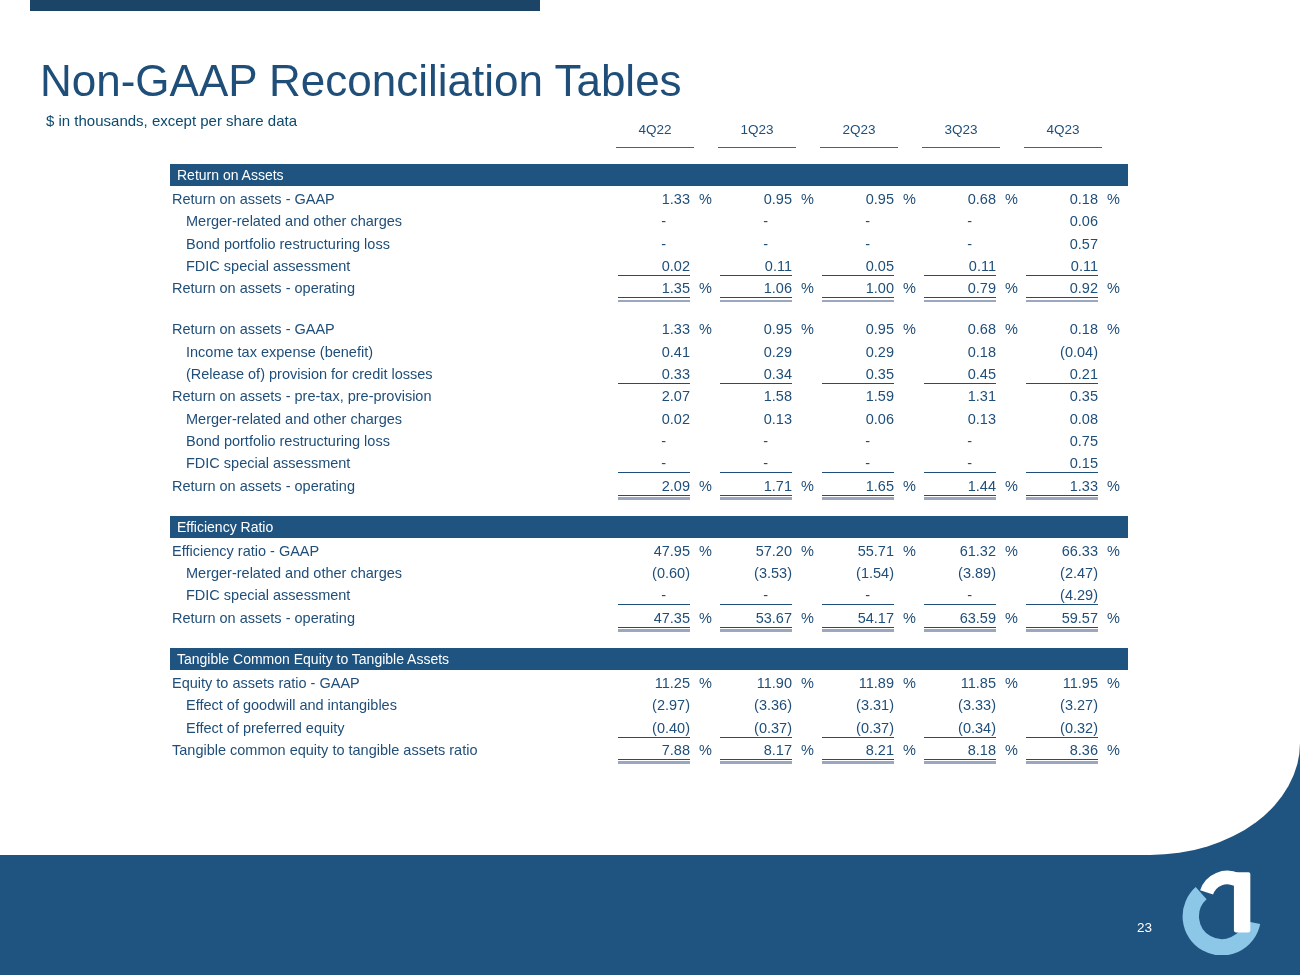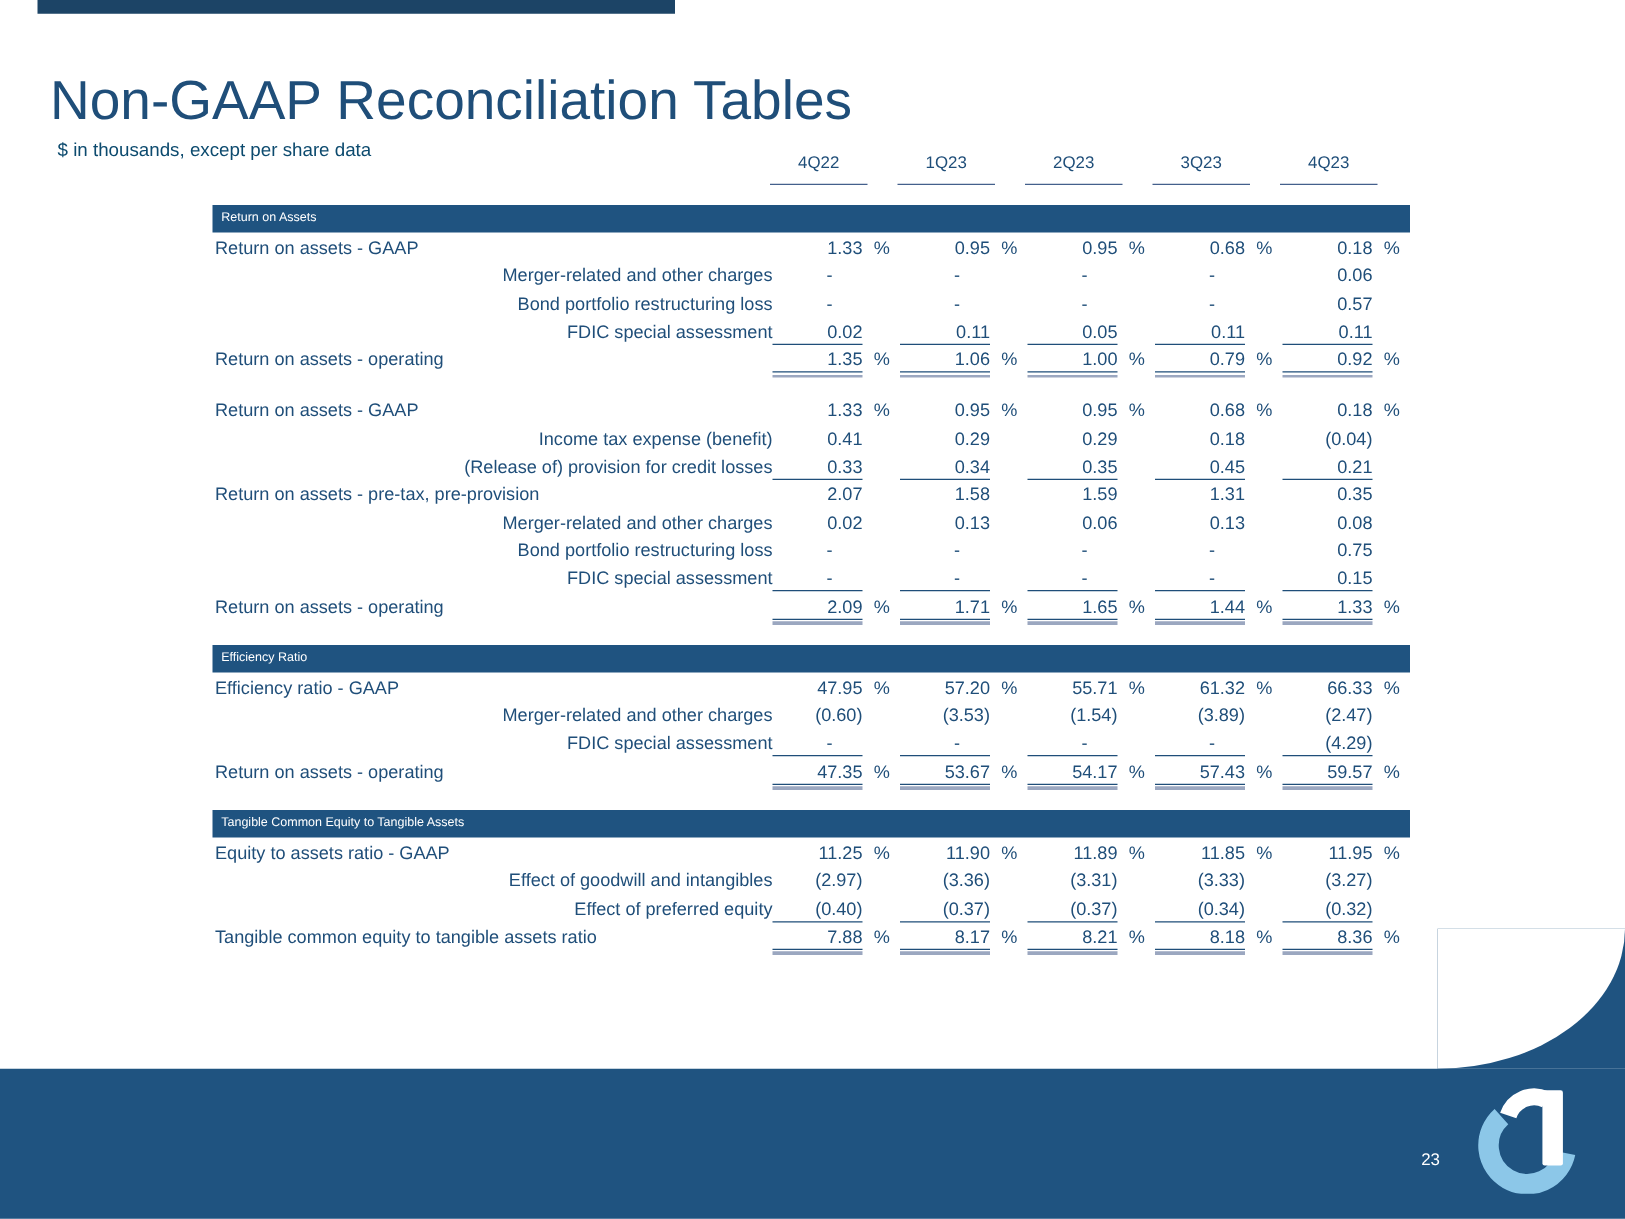--- a/index.html
+++ b/index.html
@@ -16,26 +16,26 @@
   .content{position:absolute;left:170px;top:122px;width:958px;}
   .qrow{display:flex;height:26px;}
   .qspacer{flex:1;}
   .qgroup{width:102px;display:flex;}
   .qcell{width:78px;text-align:center;font-size:13.5px;border-bottom:1.5px solid #44608c;padding-bottom:3px;margin-left:-2px;}
   .qpad{width:26px;}
 
   .tables{position:absolute;left:170px;top:164px;width:958px;}
   .table-section{margin-bottom:19px;}
   .section-bar{
-    background:#1F5380;color:#ffffff;font-size:10px;
+    background:#1F5380;color:#ffffff;font-size:14px;
     height:22px;line-height:22px;padding-left:7px;margin-bottom:2px;
   }
   .trow{display:flex;height:22.3px;line-height:22.3px;font-size:14.5px;}
   .tlabel{flex:1;white-space:nowrap;padding-left:2px;}
-  .tlabel.indent{padding-left:16px;text-align:right;}
+  .tlabel.indent{padding-left:16px;}
   .tgroup{width:102px;display:flex;}
   .tval{width:72px;text-align:right;position:relative;box-sizing:border-box;height:21px;}
   .tval.dash{padding-right:24px;}
   .tval.paren{margin-right:-7px;padding-left:7px;}
   .tval.u1{border-bottom:1.5px solid #1F4E79;}
   .tval.u2{border-bottom:1.5px solid #1F4E79;}
   .tval.u2::after{
     content:'';position:absolute;left:0;right:0;bottom:-5px;height:2.5px;background:#9BA7C0;
   }
   .tpct{width:30px;padding-left:9px;box-sizing:border-box;text-align:left;}
@@ -467,21 +467,21 @@
         </div>
         <div class="tgroup">
           <div class="tval u2">53.67</div>
           <div class="tpct">%</div>
         </div>
         <div class="tgroup">
           <div class="tval u2">54.17</div>
           <div class="tpct">%</div>
         </div>
         <div class="tgroup">
-          <div class="tval u2">57.43</div>
+          <div class="tval u2">63.59</div>
           <div class="tpct">%</div>
         </div>
         <div class="tgroup">
           <div class="tval u2">59.57</div>
           <div class="tpct">%</div>
         </div>
       </div>
     </div>
     <div class="table-section">
       <div class="section-bar">Tangible Common Equity to Tangible Assets</div>

